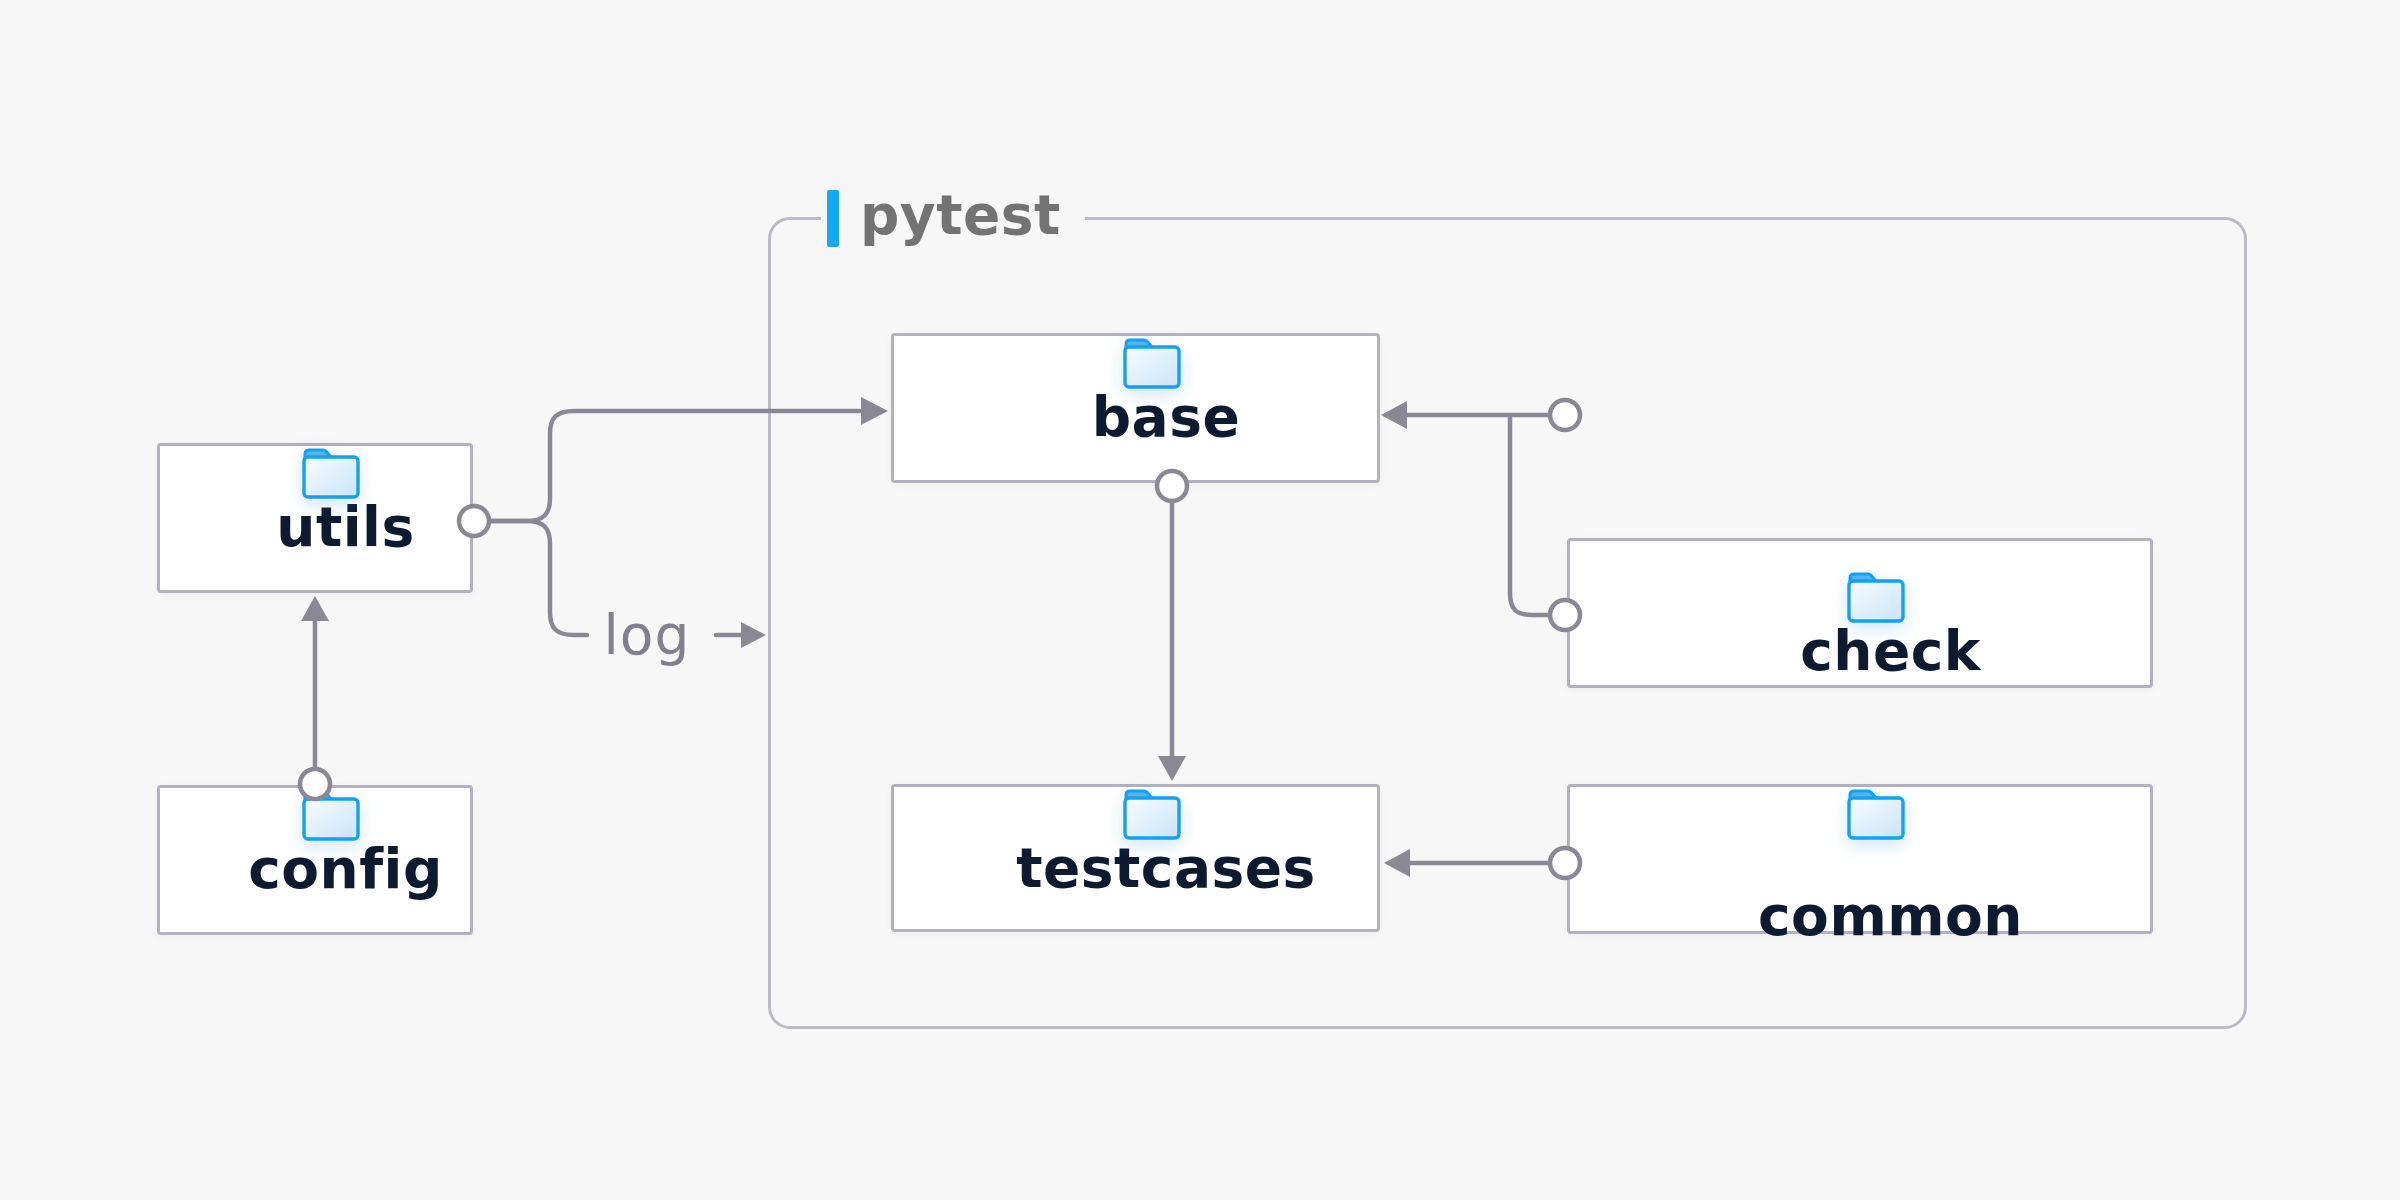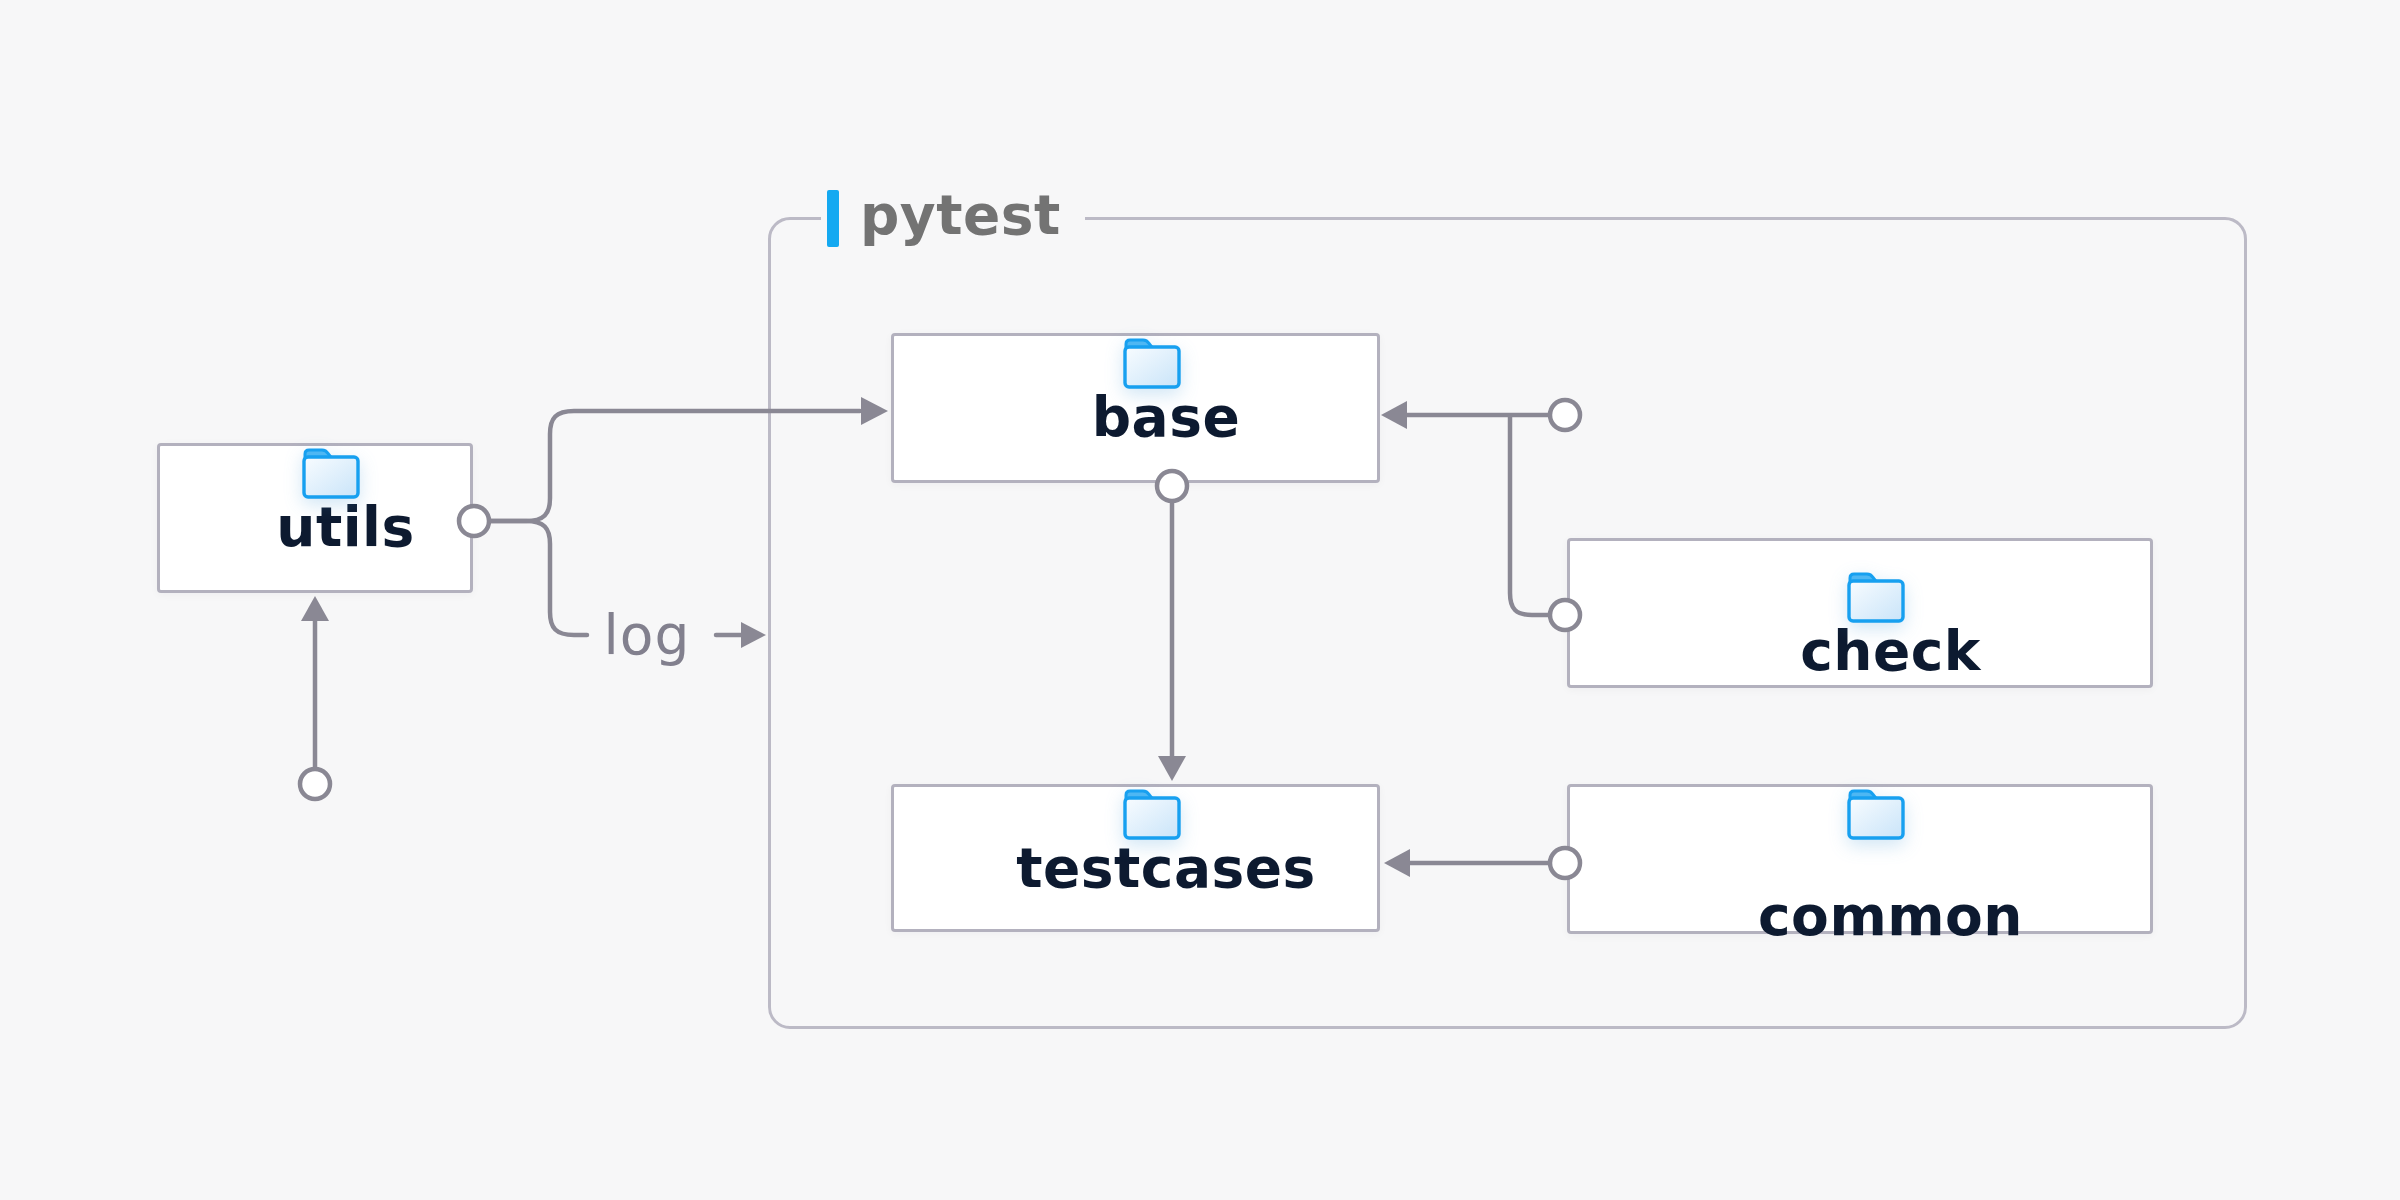--- a/index.html
+++ b/index.html
@@ -144,20 +144,26 @@
       <span class="group-label-text">pytest</span>
     </div>
   </div>
 
   <div class="node" id="node-utils">
     <svg class="folder">
         <use href="#folder-sym"></use>
       </svg>
     <span class="node-label">utils</span>
   </div>
+  <div class="node" id="node-config">
+    <svg class="folder">
+        <use href="#folder-sym"></use>
+      </svg>
+    <span class="node-label">config</span>
+  </div>
   <div class="node" id="node-base">
     <svg class="folder">
         <use href="#folder-sym"></use>
       </svg>
     <span class="node-label">base</span>
   </div>
   <div class="node" id="node-check">
     <svg class="folder">
         <use href="#folder-sym"></use>
       </svg>

